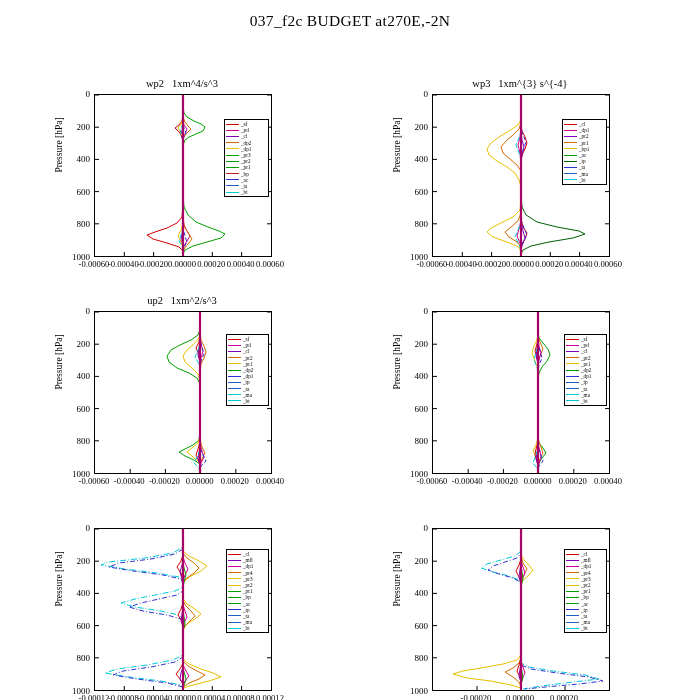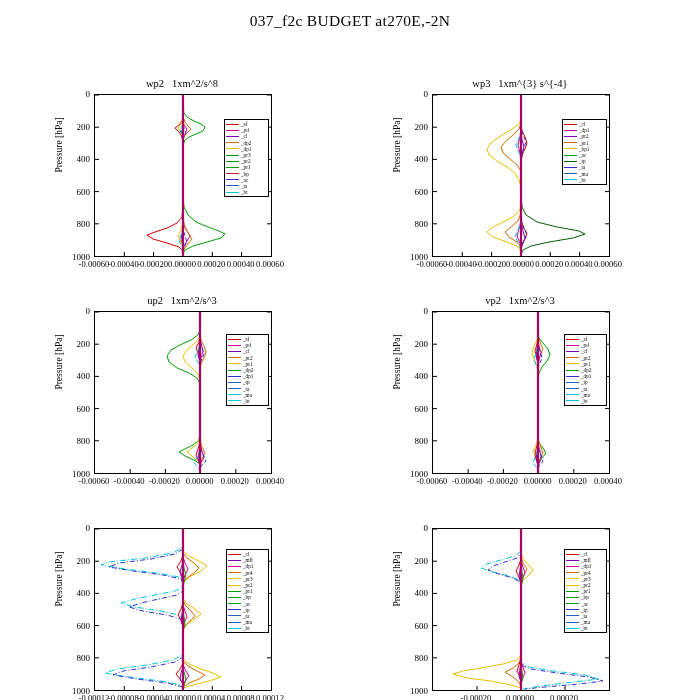--- a/index.html
+++ b/index.html
@@ -136,21 +136,21 @@
   svg { display: block; }
 </style>
 </head>
 <body>
 
 <div id="page-title">037_f2c  BUDGET at270E,-2N</div>
 
 <div class="grid">
 
   <div class="panel" style="left:32px; top:48px;">
-    <div class="panel-title">wp2   1xm^2/s^8</div>
+    <div class="panel-title">wp2   1xm^4/s^3</div>
     <div class="plotwrap">
       <div class="ylabel">Pressure [hPa]</div>
       <div class="ytickcol">
         <div class="ytick" style="top:0px">0</div>
         <div class="ytick" style="top:32.6px">200</div>
         <div class="ytick" style="top:65.2px">400</div>
         <div class="ytick" style="top:97.8px">600</div>
         <div class="ytick" style="top:130.4px">800</div>
         <div class="ytick" style="top:163px">1000</div>
       </div>
@@ -529,21 +529,20 @@
         <span class="xtick" style="left:97.2px">-0.00040</span>
         <span class="xtick" style="left:132.4px">-0.00020</span>
         <span class="xtick" style="left:167.6px">0.00000</span>
         <span class="xtick" style="left:202.8px">0.00020</span>
         <span class="xtick" style="left:238px">0.00040</span>
       </div>
     </div>
   </div>
 
   <div class="panel" style="left:370px; top:265px;">
-    <div class="panel-title">vp2   1xm^2/s^3</div>
     <div class="plotwrap">
       <div class="ylabel">Pressure [hPa]</div>
       <div class="ytickcol">
         <div class="ytick" style="top:0px">0</div>
         <div class="ytick" style="top:32.6px">200</div>
         <div class="ytick" style="top:65.2px">400</div>
         <div class="ytick" style="top:97.8px">600</div>
         <div class="ytick" style="top:130.4px">800</div>
         <div class="ytick" style="top:163px">1000</div>
       </div>

